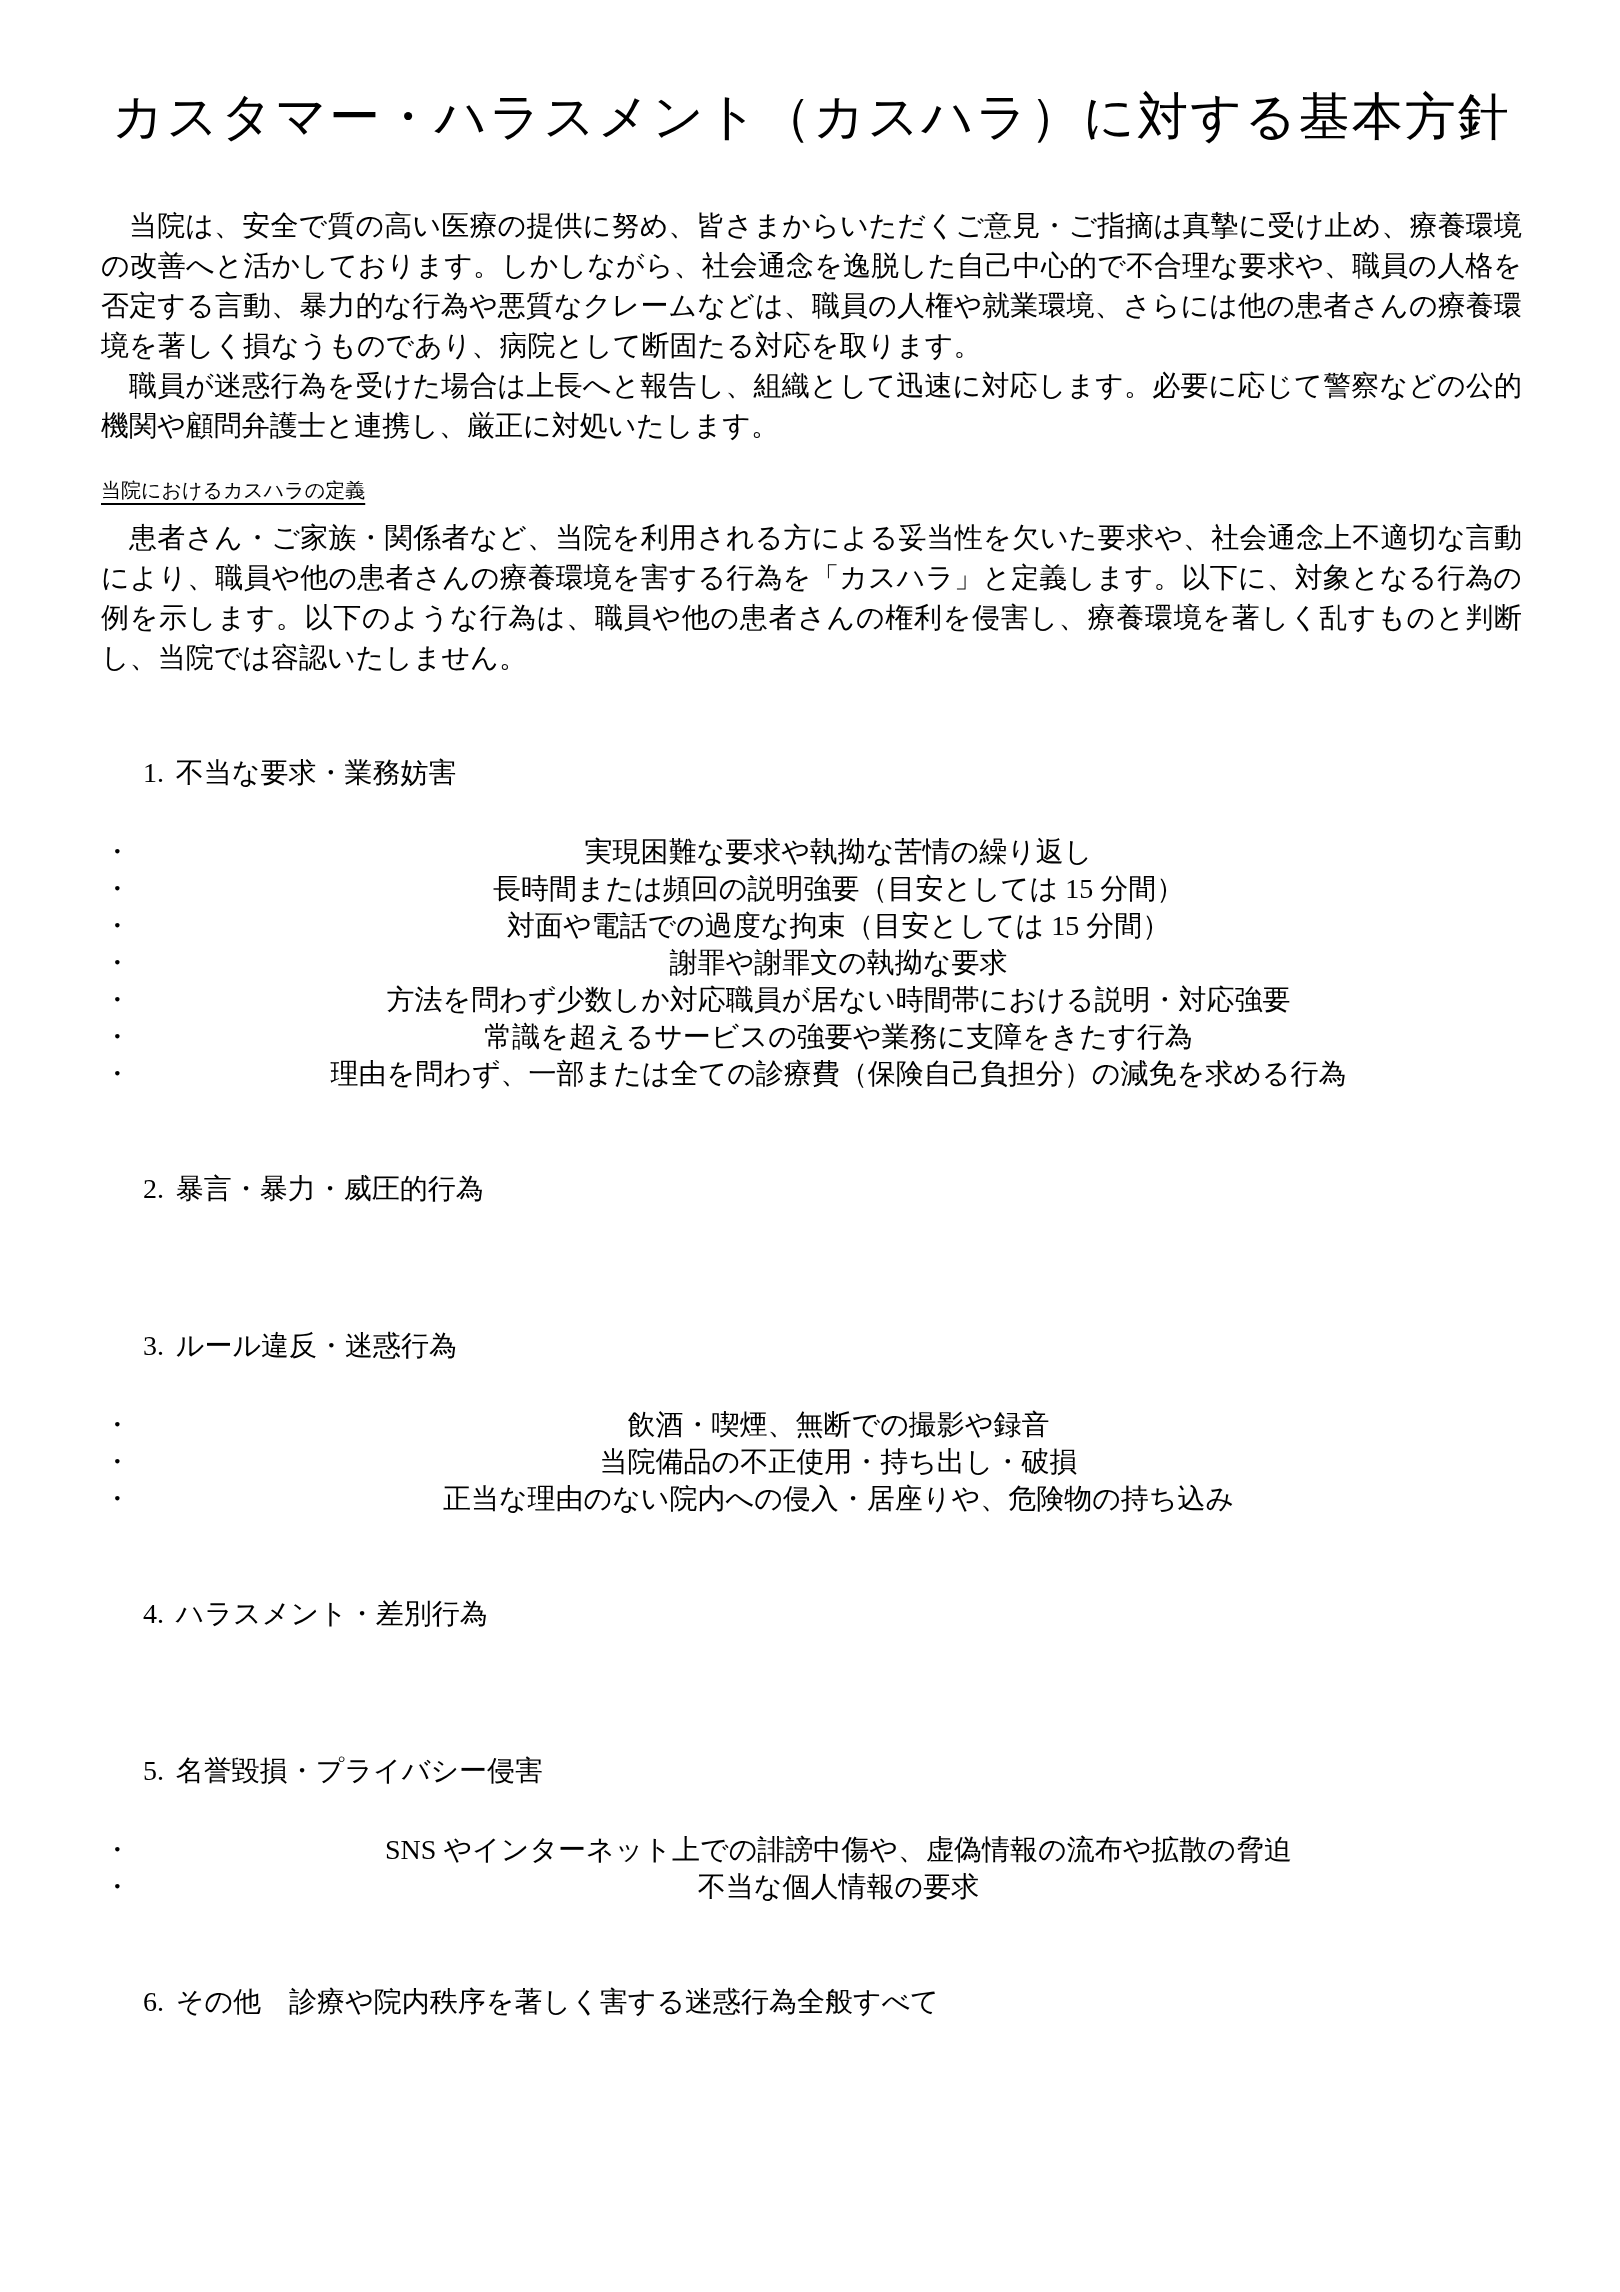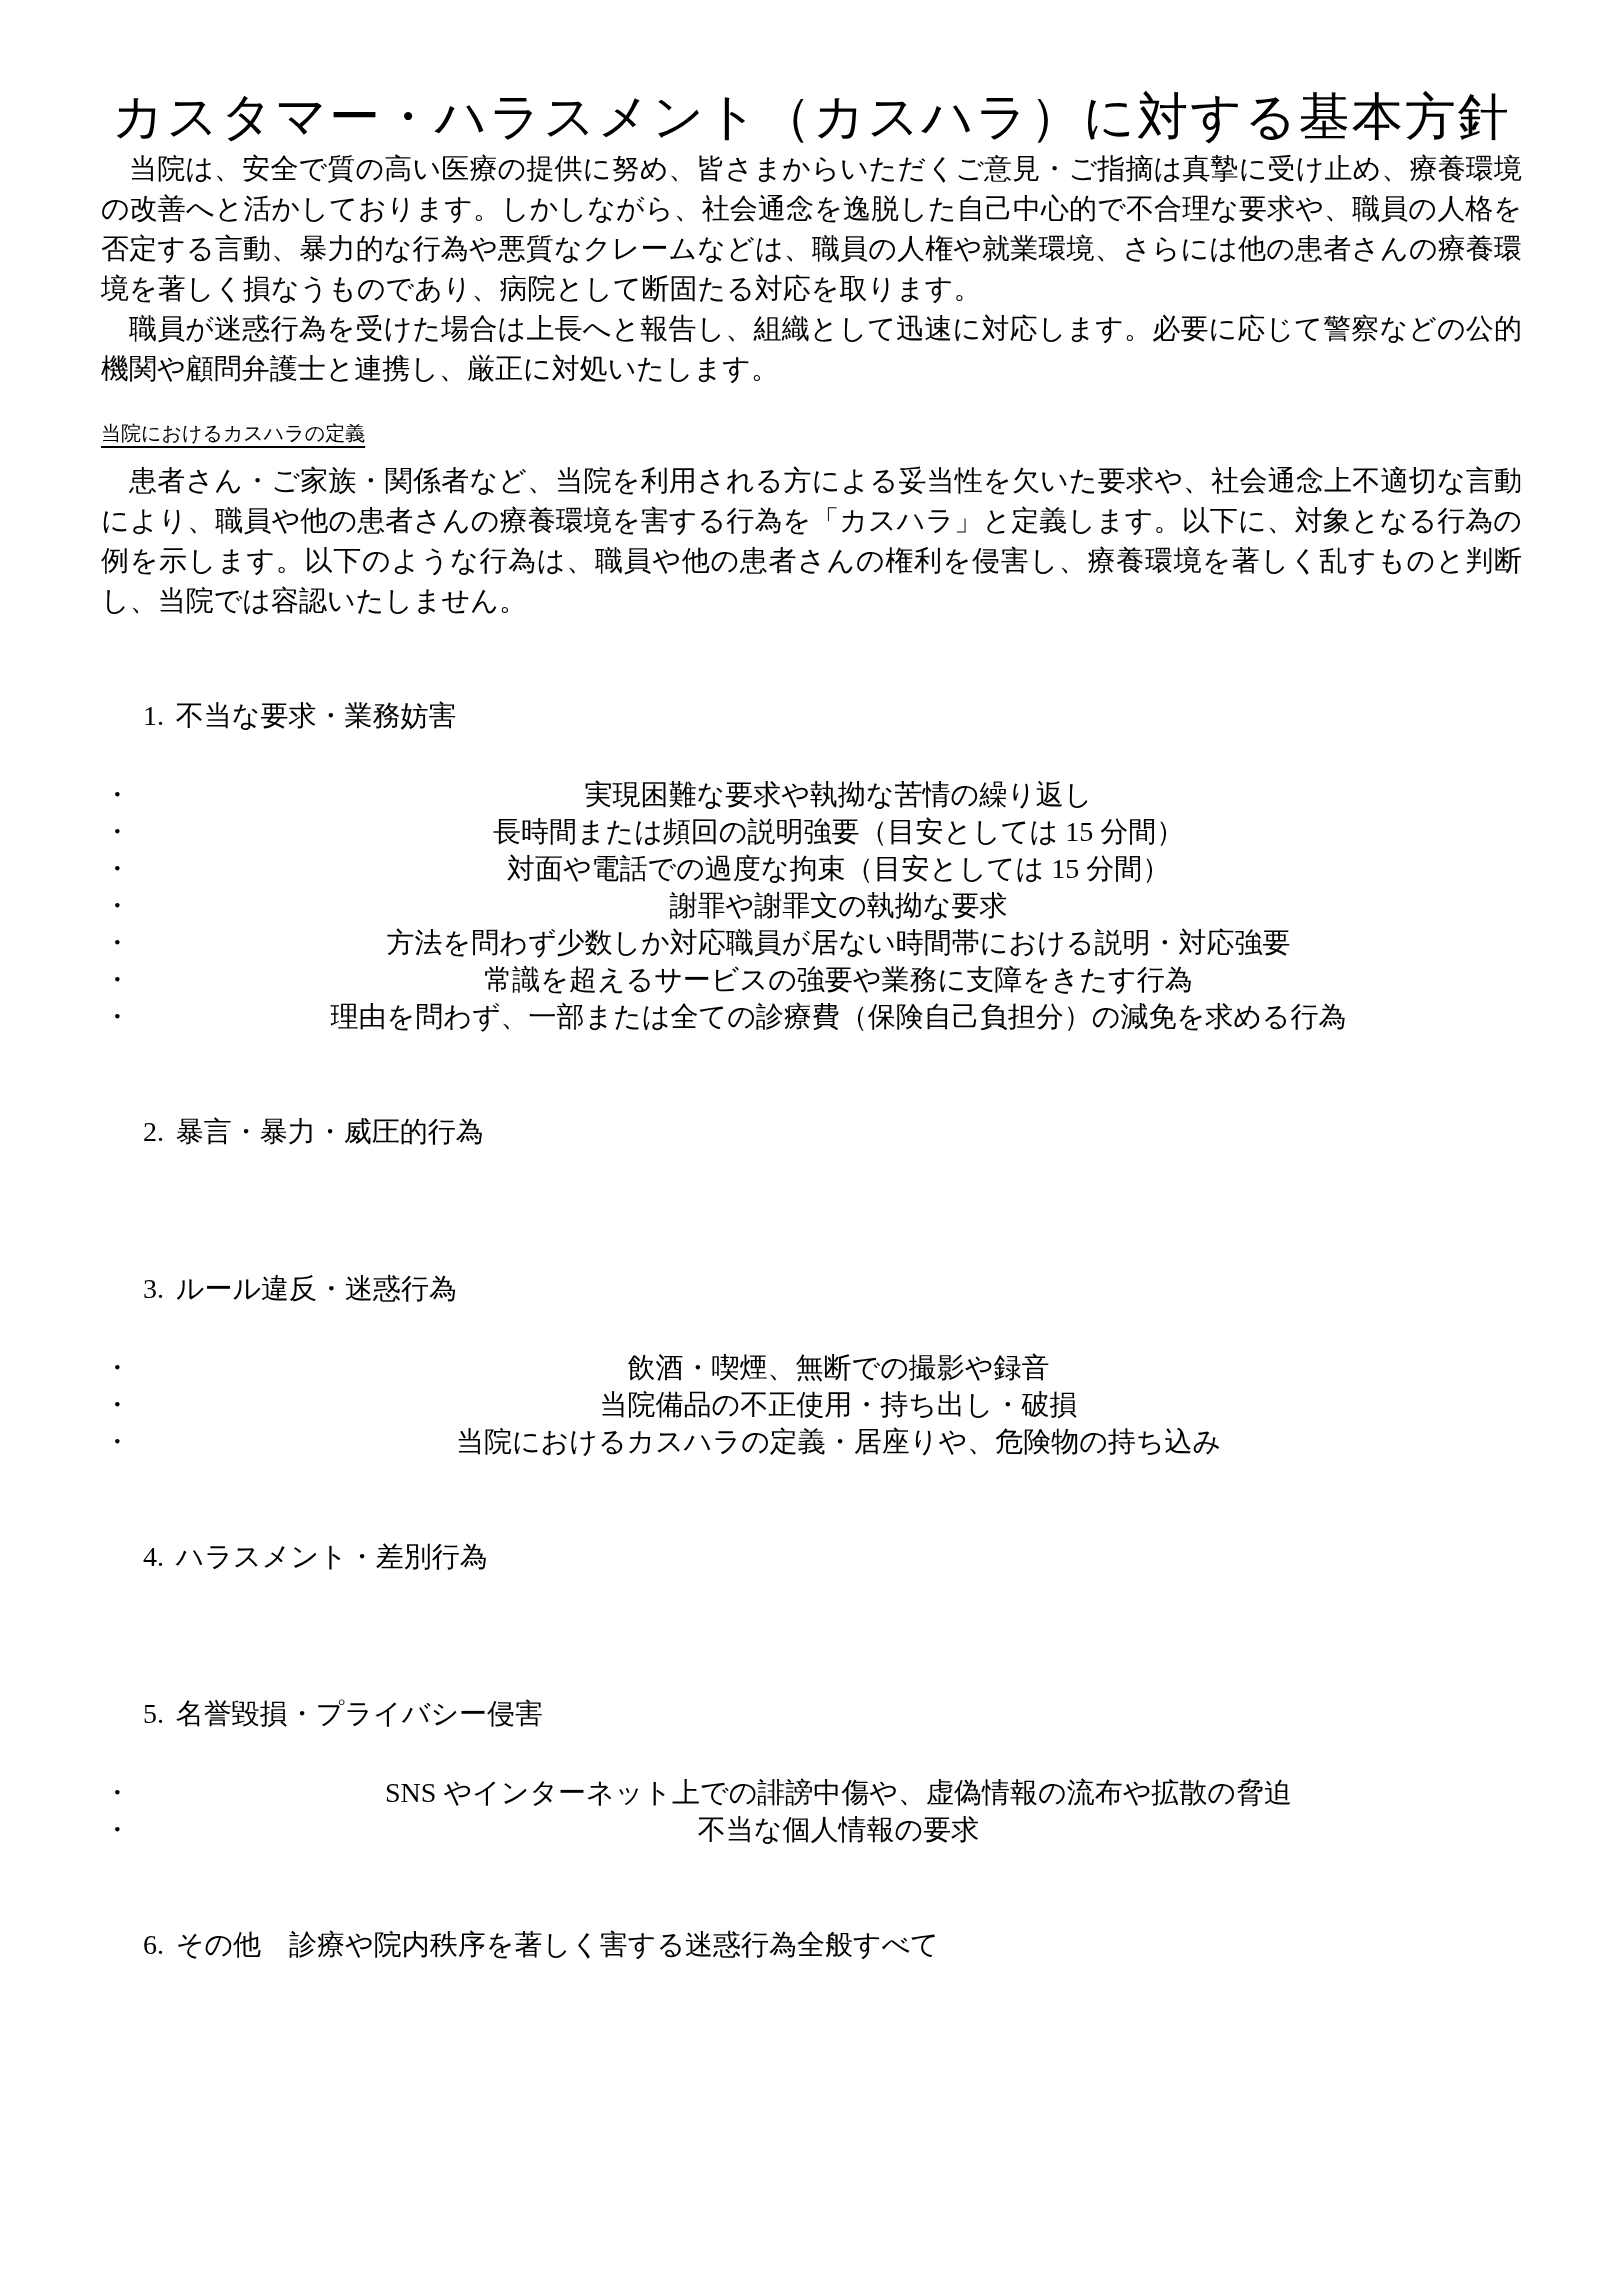--- a/index.html
+++ b/index.html
@@ -23,20 +23,21 @@
   .doc-title {
     margin: 86px 0 0 0;
     font-size: 51px;
     line-height: 63px;
     font-weight: normal;
     text-align: center;
     letter-spacing: 2px;
     white-space: nowrap;
   }
   .intro {
+    margin-top: 57px;
   }
   p {
     margin: 0;
     text-indent: 28px;
     text-align: justify;
   }
   .underlined-heading {
     margin: 23.5px 0 0 0;
     font-size: 20px;
     line-height: 40px;
@@ -124,21 +125,21 @@
     </div>
   </div>
 
   <div class="kasuhara-section">
     <div class="section-header">
       <span class="section-number">3.</span><span>ルール違反・迷惑行為</span>
     </div>
     <ul class="dot-list">
           <li>飲酒・喫煙、無断での撮影や録音</li>
           <li>当院備品の不正使用・持ち出し・破損</li>
-          <li>当院におけるカスハラの定義・居座りや、危険物の持ち込み</li>
+          <li>正当な理由のない院内への侵入・居座りや、危険物の持ち込み</li>
         </ul>
   </div>
 
   <div class="kasuhara-section">
     <div class="section-header">
       <span class="section-number">4.</span><span>ハラスメント・差別行為</span>
     </div>
   </div>
 
   <div class="kasuhara-section">

